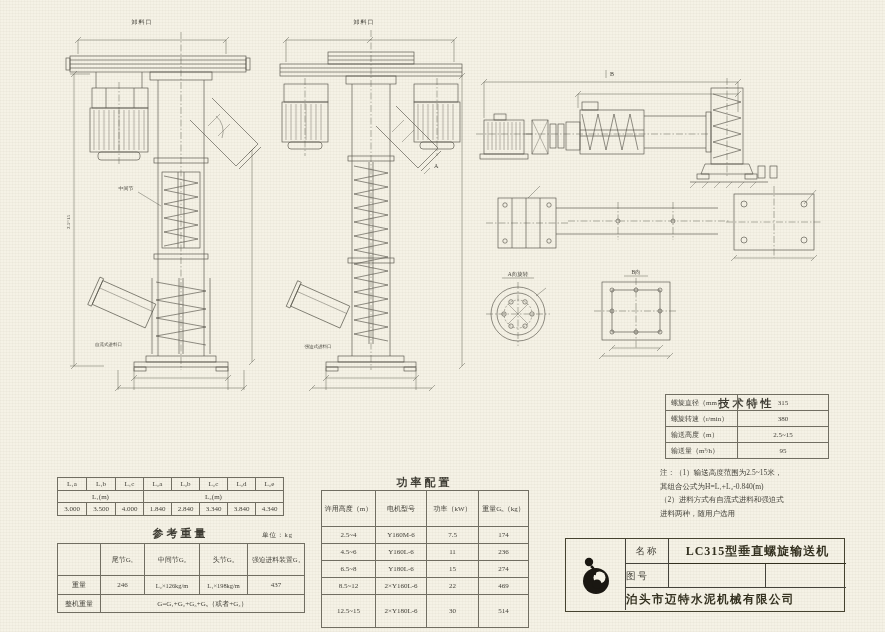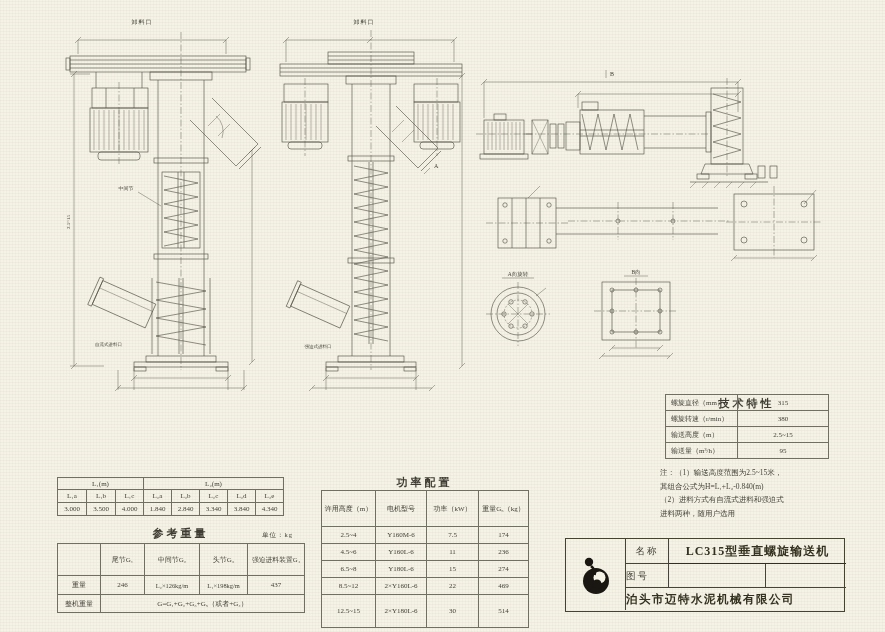--- a/index.html
+++ b/index.html
@@ -392,33 +392,33 @@
       <col style="width:29px">
         <col style="width:29px">
         <col style="width:28px">
       <col style="width:28px">
         <col style="width:28px">
         <col style="width:28px">
         <col style="width:28px">
         <col style="width:28px">
     </colgroup>
     <tbody>
-        <tr style="height:12px">
-      <th colspan="3">L₁(m)</th>
-      <th colspan="5">L₂(m)</th>
-    </tr>
-    <tr style="height:13px">
+        <tr style="height:13px">
       <th>L₁a</th>
           <th>L₁b</th>
           <th>L₁c</th>
       <th>L₂a</th>
           <th>L₂b</th>
           <th>L₂c</th>
       <th>L₂d</th>
           <th>L₂e</th>
+    </tr>
+    <tr style="height:12px">
+      <th colspan="3">L₁(m)</th>
+      <th colspan="5">L₂(m)</th>
     </tr>
     <tr style="height:13px">
       <td>3.000</td>
           <td>3.500</td>
           <td>4.000</td>
       <td>1.840</td>
           <td>2.840</td>
           <td>3.340</td>
       <td>3.840</td>
           <td>4.340</td>

